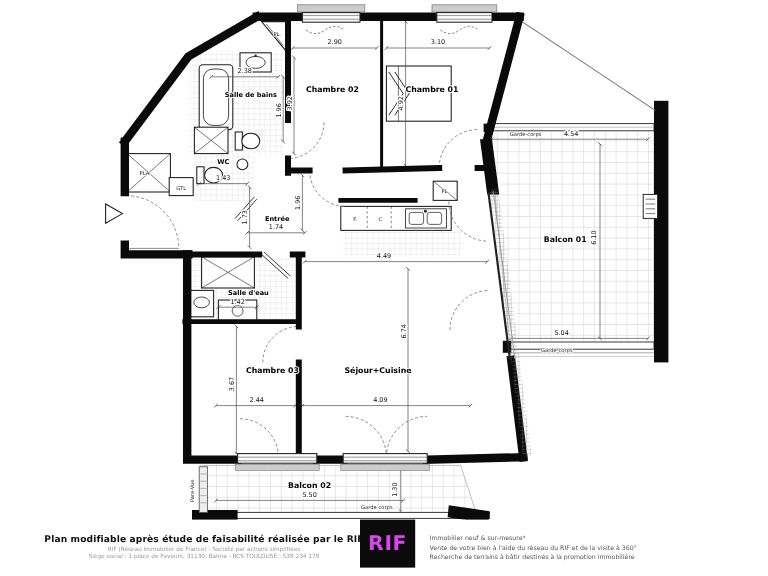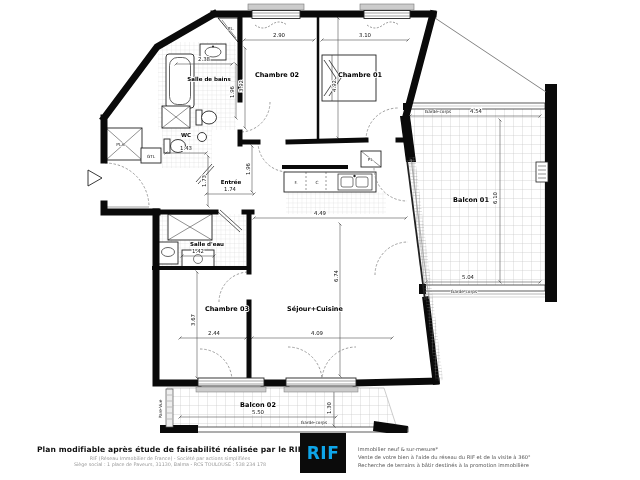--- a/index.html
+++ b/index.html
@@ -14,21 +14,21 @@
   .dimline{stroke:#555;stroke-width:0.6;}
   .arc{stroke:#888;stroke-width:0.8;fill:none;stroke-dasharray:2.5 1.8;}
   .fix{fill:#fff;stroke:#222;stroke-width:0.9;}
   .thin{stroke:#555;stroke-width:0.6;fill:none;}
   
   .footer{position:absolute;left:0;top:433px;width:640px;height:47px;background:#fff;}
   .f-left{position:absolute;left:34px;top:12px;width:272px;text-align:center;}
   .f-title{font-size:7.6px;font-weight:bold;color:#111;letter-spacing:.1px;}
   .f-sub{font-size:4.8px;color:#999;margin-top:1.5px;line-height:1.35;}
   .f-logo{position:absolute;left:300px;top:0px;width:46px;height:40px;background:#0b0b0b;
-          color:#0ea5e9;display:flex;align-items:center;justify-content:center;
+          color:#d946ef;display:flex;align-items:center;justify-content:center;
           font-weight:bold;font-size:17px;letter-spacing:.5px;}
   .f-right{position:absolute;left:358px;top:13px;width:270px;font-size:5.2px;color:#555;line-height:1.5;}
 </style>
 </head>
 <body>
 
 <div id="stage">
 
 <svg width="640" height="436" viewBox="0 0 640 436">
   <defs>

